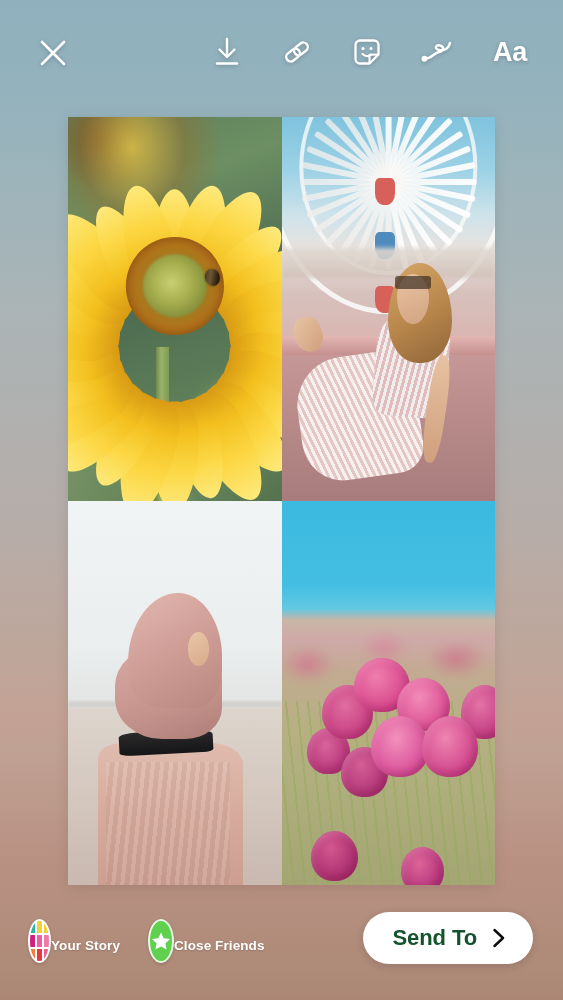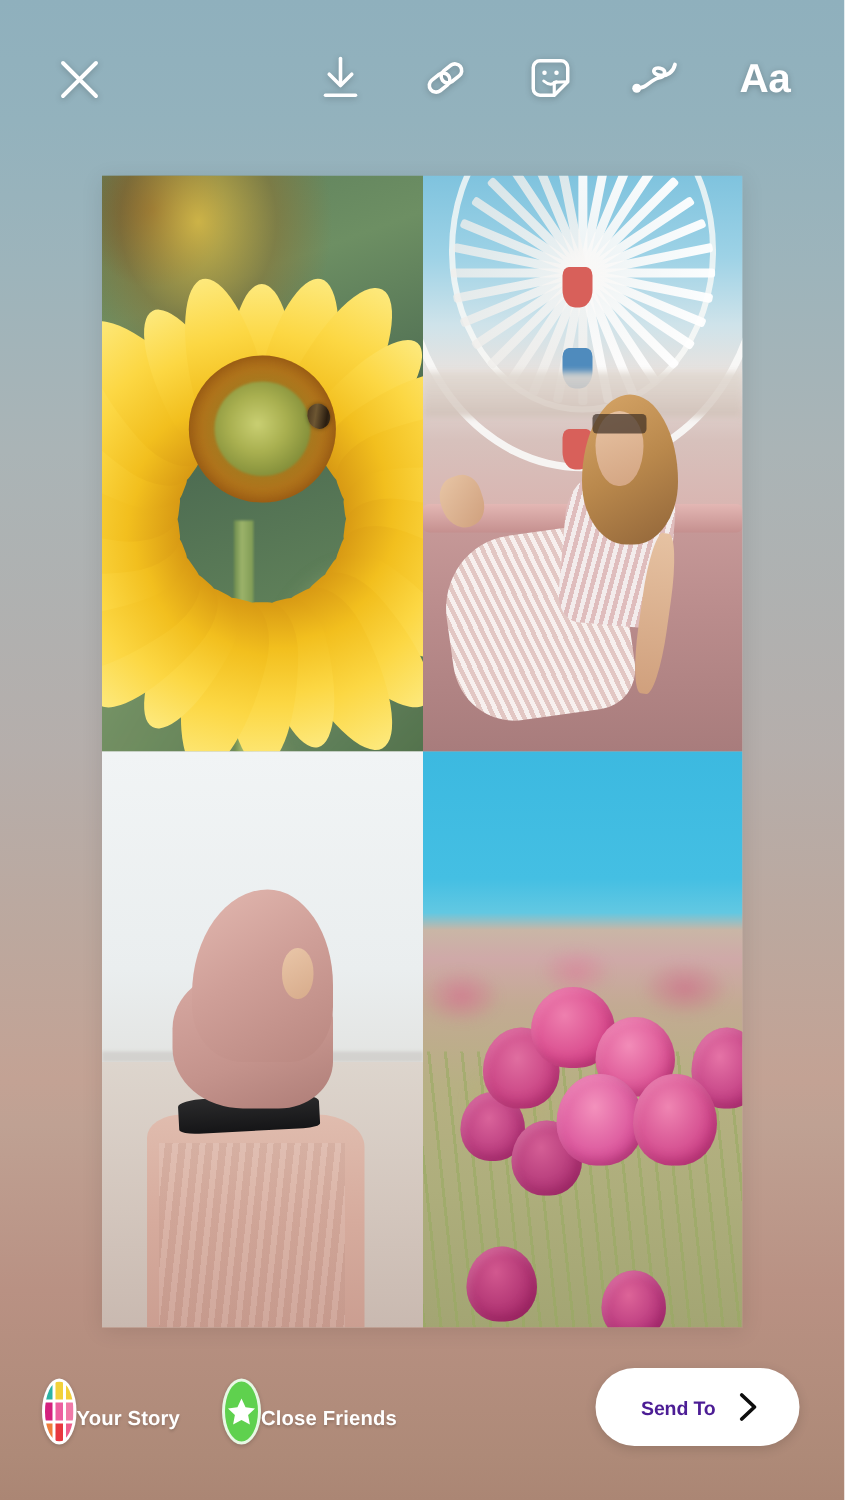--- a/index.html
+++ b/index.html
@@ -416,22 +416,22 @@
     gap: 12px;
     background: #ffffff;
     border: none;
     border-radius: 28px;
     padding: 15px 24px 15px 30px;
     cursor: pointer;
     box-shadow: 0 2px 8px rgba(0,0,0,0.14);
     margin-bottom: 6px;
   }
   #send-to-label {
-    color: #4c1d95;
-    font-size: 13px;
+    color: #14532d;
+    font-size: 22px;
     font-weight: bold;
     letter-spacing: -0.1px;
     line-height: 1;
   }
 </style>
 </head>
 <body>
 
 <div id="screen">
 

